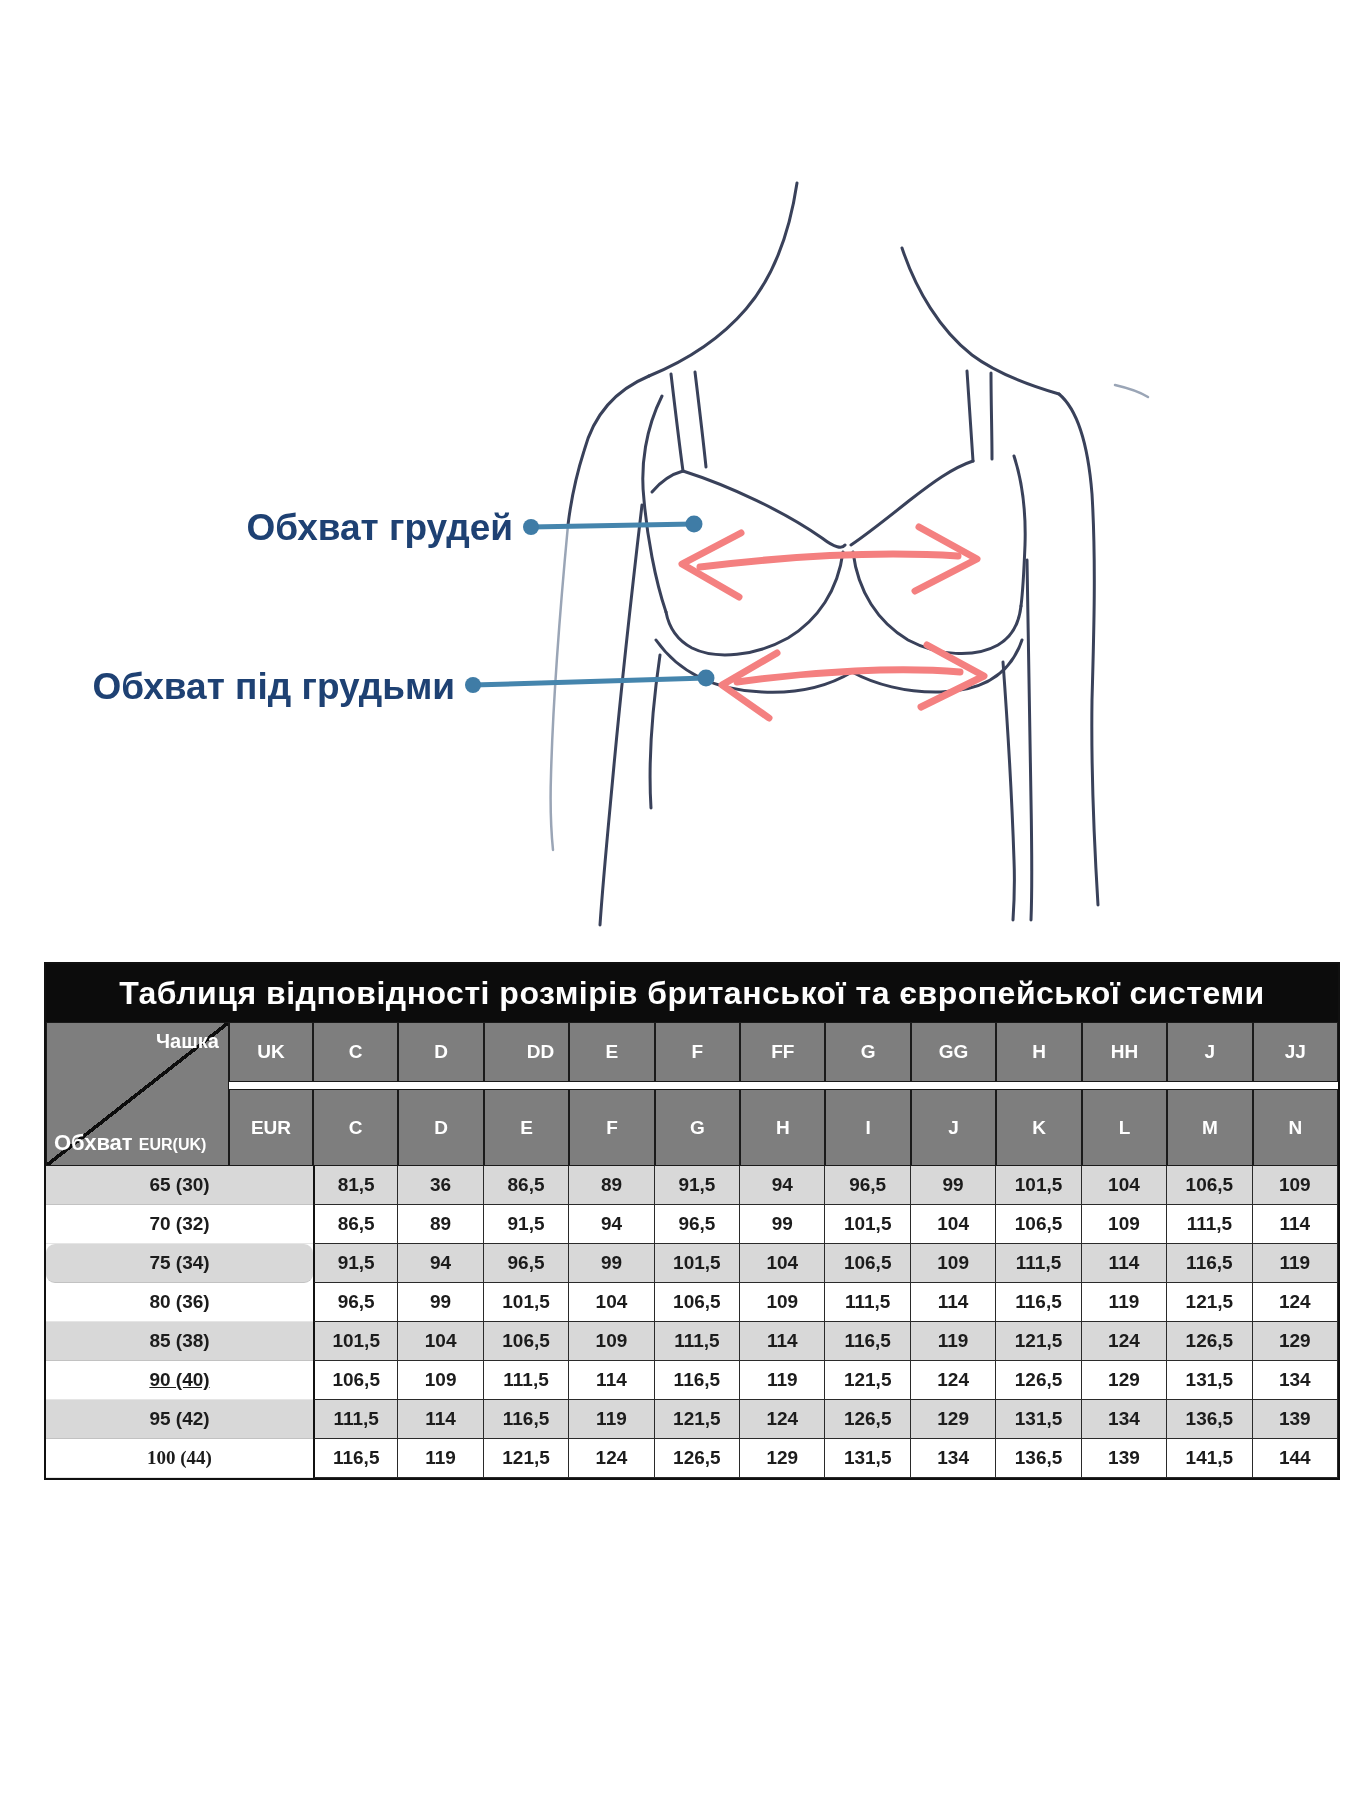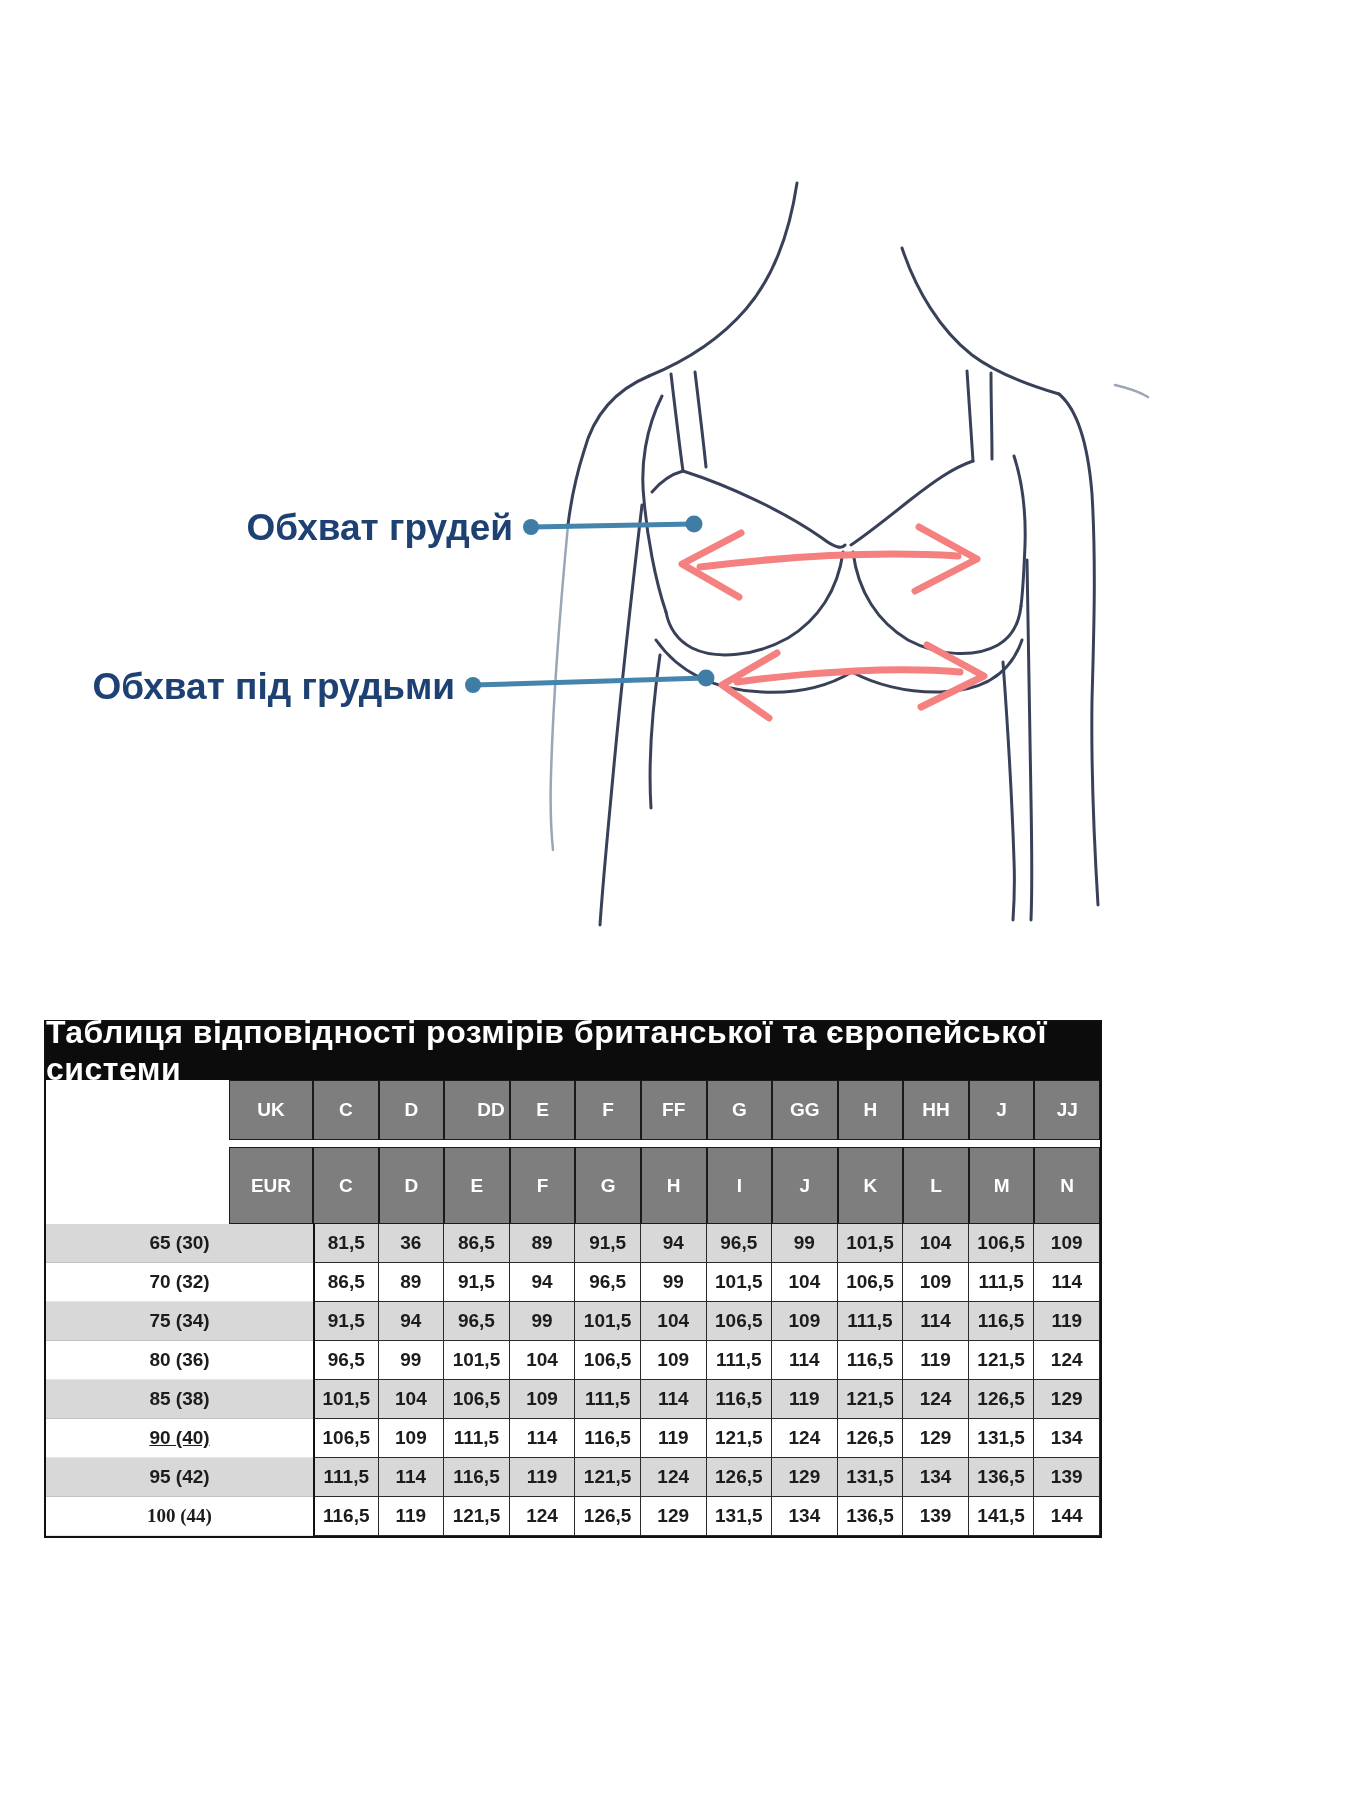--- a/index.html
+++ b/index.html
@@ -16,21 +16,21 @@
   .arrow  { stroke:var(--arrow); stroke-width:7; fill:none; stroke-linecap:round; stroke-linejoin:round; }
   .pointer{ stroke:var(--pointer_line); stroke-width:5; fill:none; }
   .pointer-dot { fill:var(--pointer_dot); }
   .fig-label {
     fill:var(--label_text); font-family:"Liberation Sans", sans-serif;
     font-size:37px; font-weight:700;
   }
 
   
   .size-table {
-    position:absolute; left:44px; top:1020px; width:1058px;
+    position:absolute; left:44px; top:962px; width:1296px;
     border:2px solid #101010; box-sizing:border-box; background:#ffffff;
   }
   .title-bar {
     height:58px; background:var(--title_bg); color:var(--title_text);
     display:flex; align-items:center; justify-content:center;
     font-size:32px; font-weight:700; letter-spacing:0.5px;
   }
   .size-grid {
     display:grid;
     grid-template-columns:183px 84px repeat(12, 1fr);
@@ -128,20 +128,27 @@
     </g>
 
     <text class="fig-label" x="513" y="540" text-anchor="end">Обхват грудей</text>
     <text class="fig-label" x="455" y="699" text-anchor="end">Обхват під грудьми</text>
   </svg>
 
   <div class="size-table">
     <div class="title-bar">Таблиця відповідності розмірів британської та європейської системи</div>
 
     <div class="size-grid">
+      <div class="corner-cell">
+        <span class="corner-cup">Чашка</span>
+        <span class="corner-girth">
+          <span>Обхват</span>
+          <span class="sub">EUR(UK)</span>
+        </span>
+      </div>
 
       <div class="h-cell uk-label-cell">UK</div>
       <div class="gap-row"></div>
       <div class="h-cell eur-label-cell">EUR</div>
 
     <div class="h-cell" style="grid-area: 1 / 3;">C</div>
         <div class="h-cell" style="grid-area: 1 / 4;">D</div>
         <div class="h-cell" style="grid-area: 1 / 5; padding-left: 28px;">DD</div>
         <div class="h-cell" style="grid-area: 1 / 6;">E</div>
         <div class="h-cell" style="grid-area: 1 / 7;">F</div>
@@ -183,21 +190,21 @@
         <div class="d-cell" style="grid-area: 5 / 5;">91,5</div>
         <div class="d-cell" style="grid-area: 5 / 6;">94</div>
         <div class="d-cell" style="grid-area: 5 / 7;">96,5</div>
         <div class="d-cell" style="grid-area: 5 / 8;">99</div>
         <div class="d-cell" style="grid-area: 5 / 9;">101,5</div>
         <div class="d-cell" style="grid-area: 5 / 10;">104</div>
         <div class="d-cell" style="grid-area: 5 / 11;">106,5</div>
         <div class="d-cell" style="grid-area: 5 / 12;">109</div>
         <div class="d-cell" style="grid-area: 5 / 13;">111,5</div>
         <div class="d-cell" style="grid-area: 5 / 14;">114</div>
-        <div class="r-label shade" style="grid-area: 6 / 1 / 7 / 3;">75 (34)</div>
+        <div class="r-label shade" style="grid-area: 6 / 1 / 7 / 3; border-radius: 9px;">75 (34)</div>
         <div class="d-cell shade first" style="grid-area: 6 / 3;">91,5</div>
         <div class="d-cell shade" style="grid-area: 6 / 4;">94</div>
         <div class="d-cell shade" style="grid-area: 6 / 5;">96,5</div>
         <div class="d-cell shade" style="grid-area: 6 / 6;">99</div>
         <div class="d-cell shade" style="grid-area: 6 / 7;">101,5</div>
         <div class="d-cell shade" style="grid-area: 6 / 8;">104</div>
         <div class="d-cell shade" style="grid-area: 6 / 9;">106,5</div>
         <div class="d-cell shade" style="grid-area: 6 / 10;">109</div>
         <div class="d-cell shade" style="grid-area: 6 / 11;">111,5</div>
         <div class="d-cell shade" style="grid-area: 6 / 12;">114</div>

